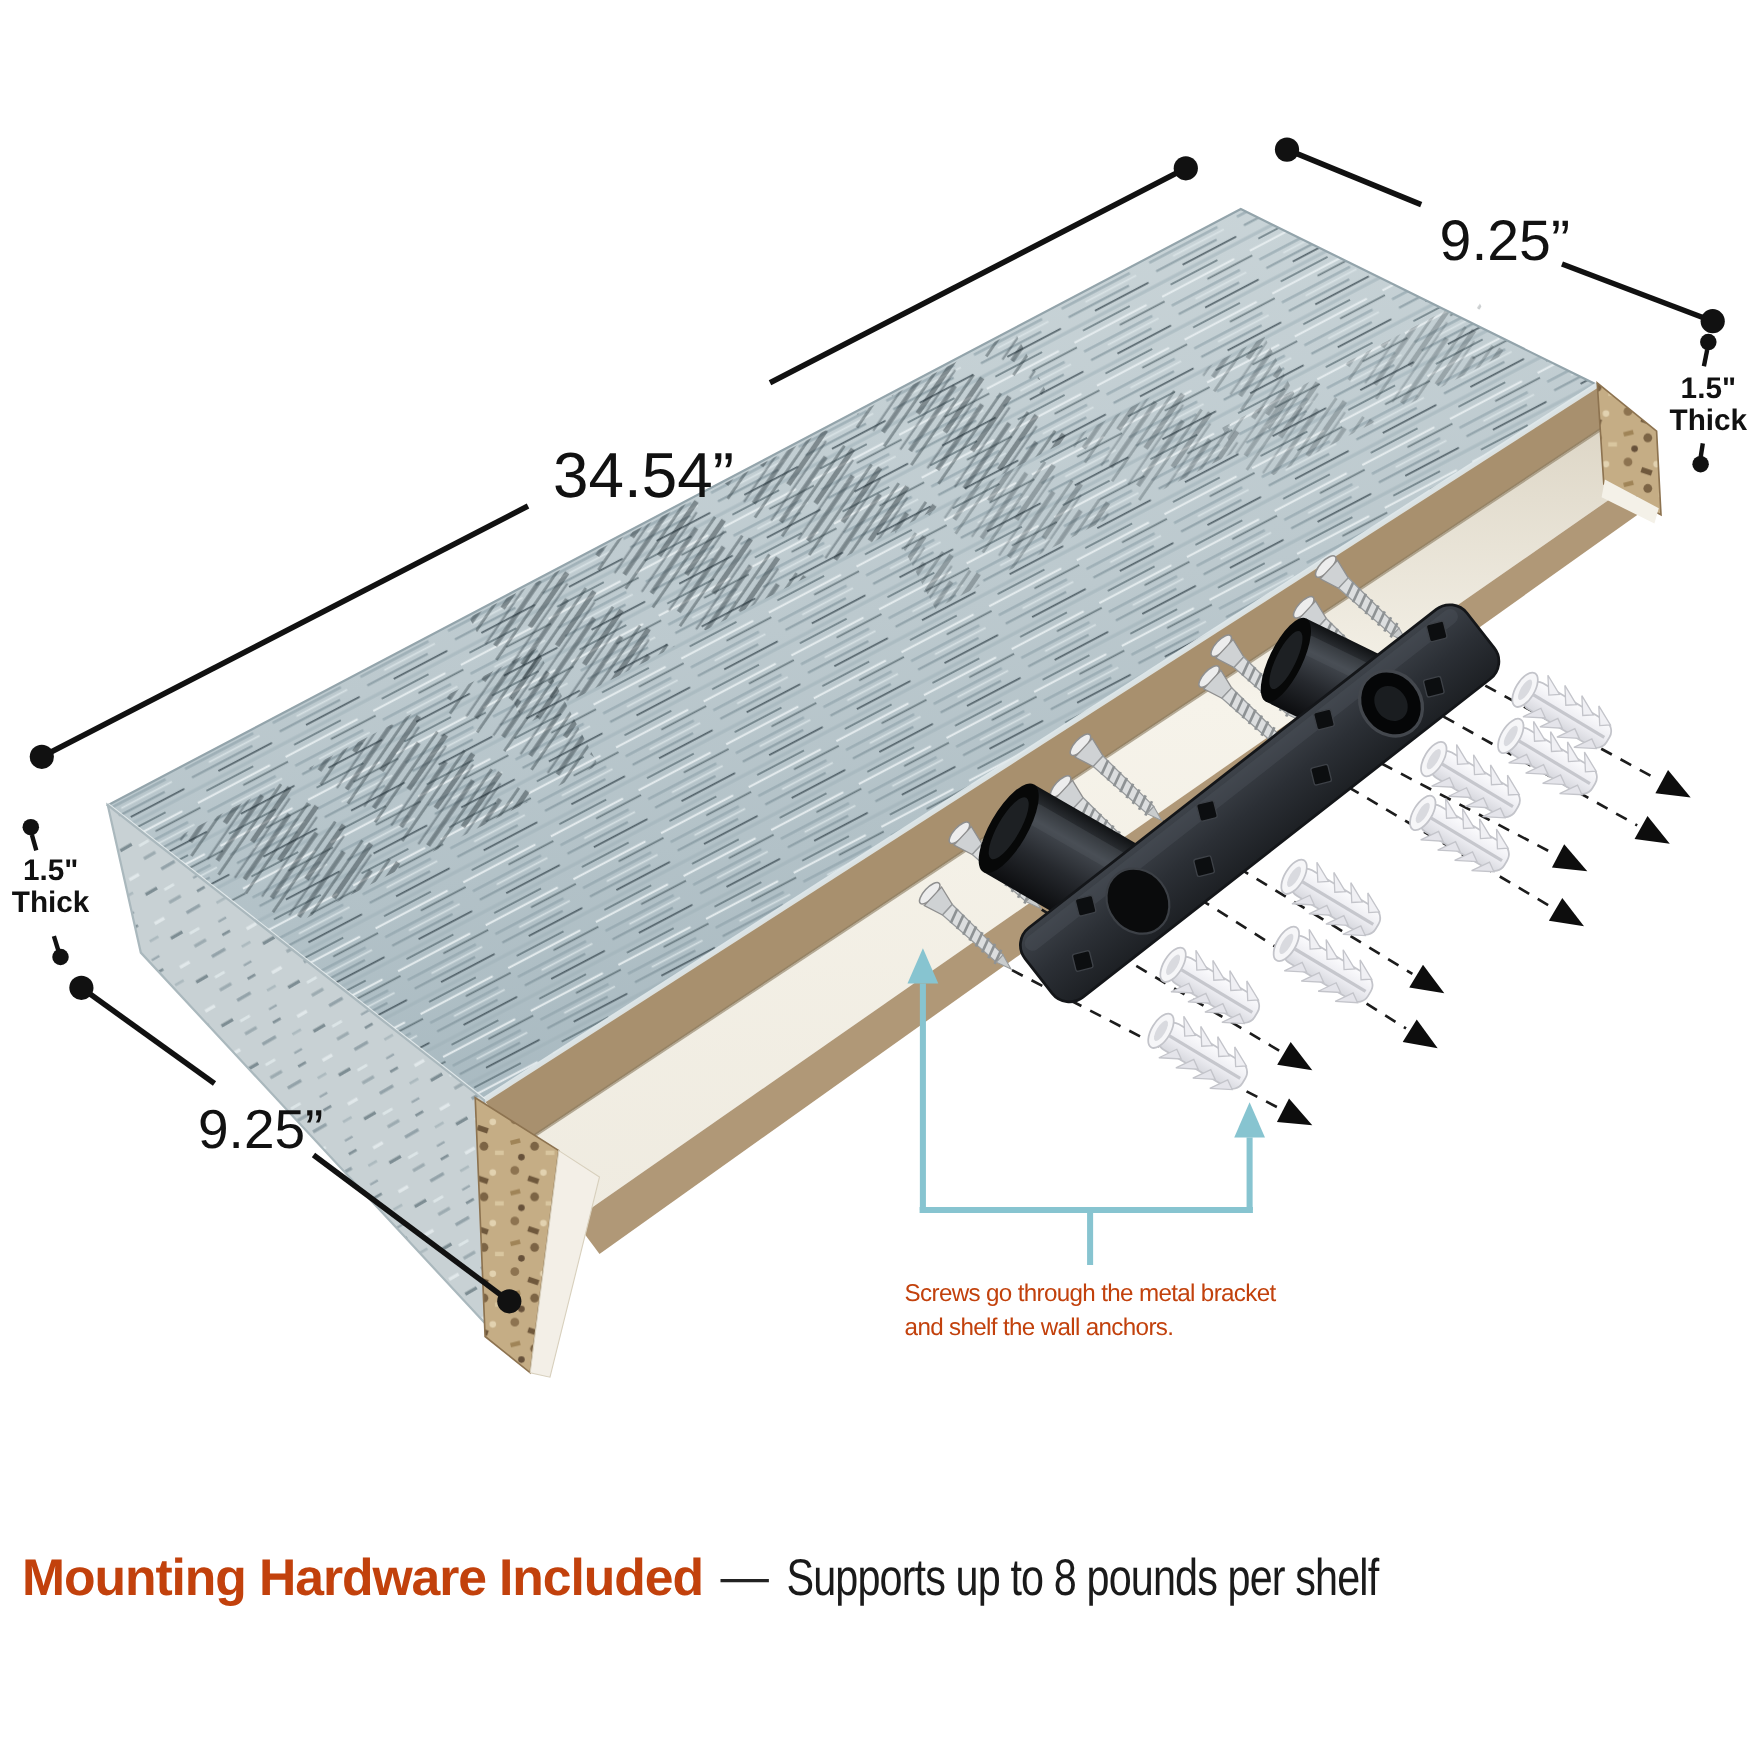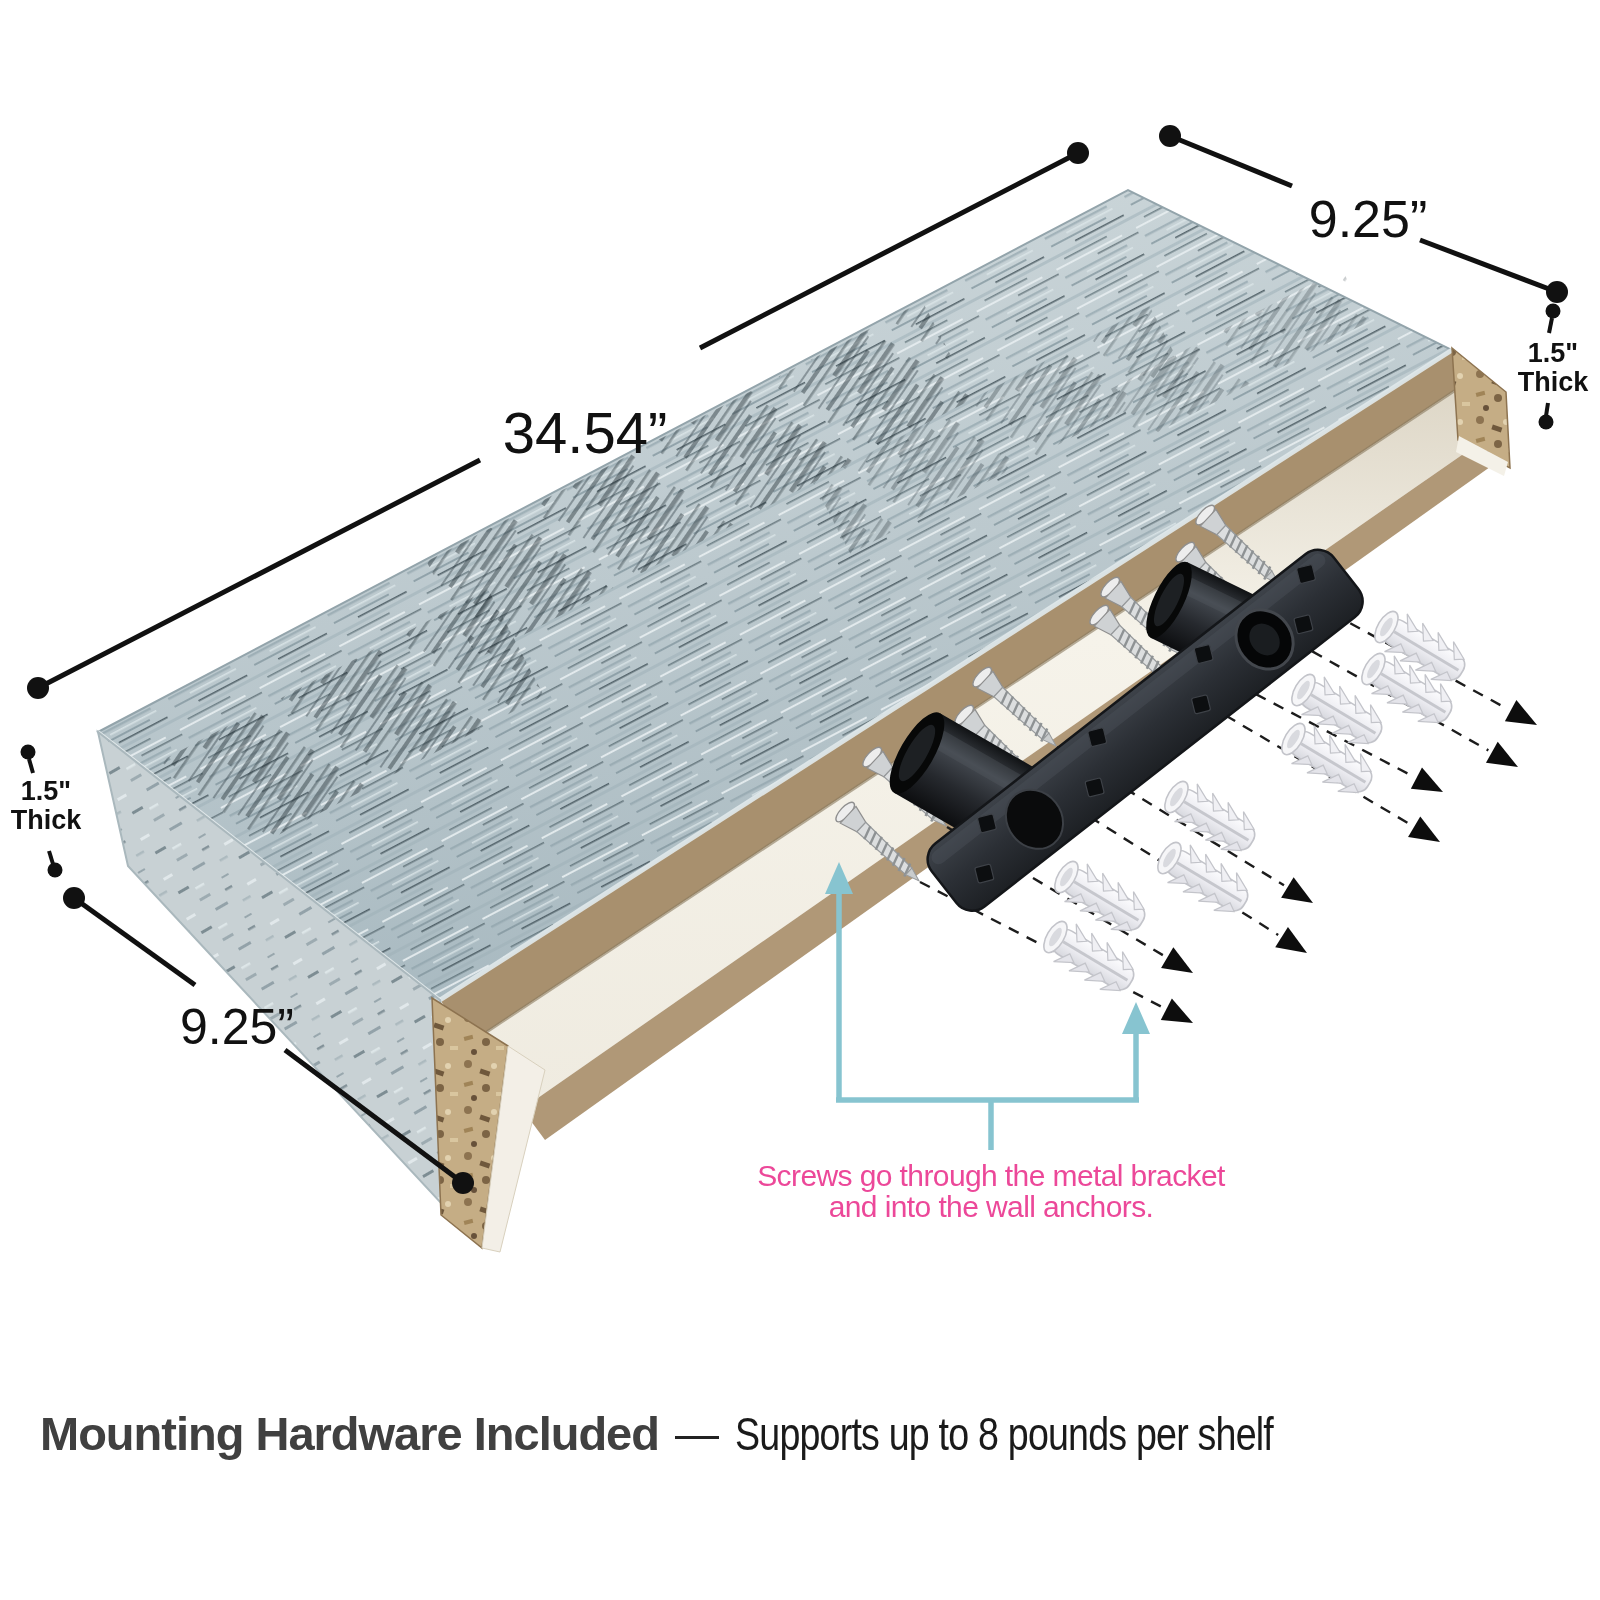--- a/index.html
+++ b/index.html
@@ -8,25 +8,25 @@
   .stage{position:absolute;left:0;top:0;width:1600px;height:1600px;}
   .label{position:absolute;color:#111;font-weight:normal;white-space:nowrap;}
   .dim-length{left:585px;top:432px;font-size:58px;transform:translate(-50%,-50%);}
   .dim-depth-top{left:1368px;top:219px;font-size:52px;transform:translate(-50%,-50%);}
   .dim-depth-bottom{left:237px;top:1027px;font-size:50px;transform:translate(-50%,-50%);}
   .thick{position:absolute;color:#111;font-weight:bold;font-size:27px;line-height:29px;
          text-align:center;transform:translate(-50%,-50%);}
   .thick-right{left:1553px;top:368px;}
   .thick-left{left:46px;top:806px;}
   .callout{position:absolute;left:991px;top:1160px;transform:translateX(-50%);
-           color:#ec4899;font-size:30px;line-height:31px;letter-spacing:-0.6px;
-           text-align:center;white-space:nowrap;font-weight:400;}
+           color:#c2410c;font-size:22px;line-height:31px;letter-spacing:-0.6px;
+           white-space:nowrap;font-weight:400;}
   .footer{position:absolute;left:20px;top:1406px;display:flex;align-items:center;
           gap:16px;white-space:nowrap;}
-  .footer-heading{font-size:47px;font-weight:bold;color:#404040;letter-spacing:-1px;margin-left:20px;}
+  .footer-heading{font-size:47px;font-weight:bold;color:#c2410c;letter-spacing:-1px;}
   .footer-sep{font-size:44px;color:#222;font-weight:400;}
   .footer-detail{font-size:47px;color:#1a1a1a;font-weight:400;letter-spacing:-1px;
                  display:inline-block;transform:scaleX(0.8);transform-origin:left center;}
 </style>
 </head>
 <body>
 
 <svg class="stage" id="scene" viewBox="0 0 1600 1600">
   <defs>
     <linearGradient id="topGrad" x1="0" y1="0" x2="0.25" y2="1">
@@ -460,20 +460,20 @@
   <div>1.5"</div>
   <div>Thick</div>
 </div>
 <div class="thick thick-left">
   <div>1.5"</div>
   <div>Thick</div>
 </div>
 
 <div class="callout">
   <div>Screws go through the metal bracket</div>
-  <div>and into the wall anchors.</div>
+  <div>and shelf the wall anchors.</div>
 </div>
 
 <div class="footer">
   <span class="footer-heading">Mounting Hardware Included</span>
   <span class="footer-sep">—</span>
   <span class="footer-detail">Supports up to 8 pounds per shelf</span>
 </div>
 
 </body></html>

